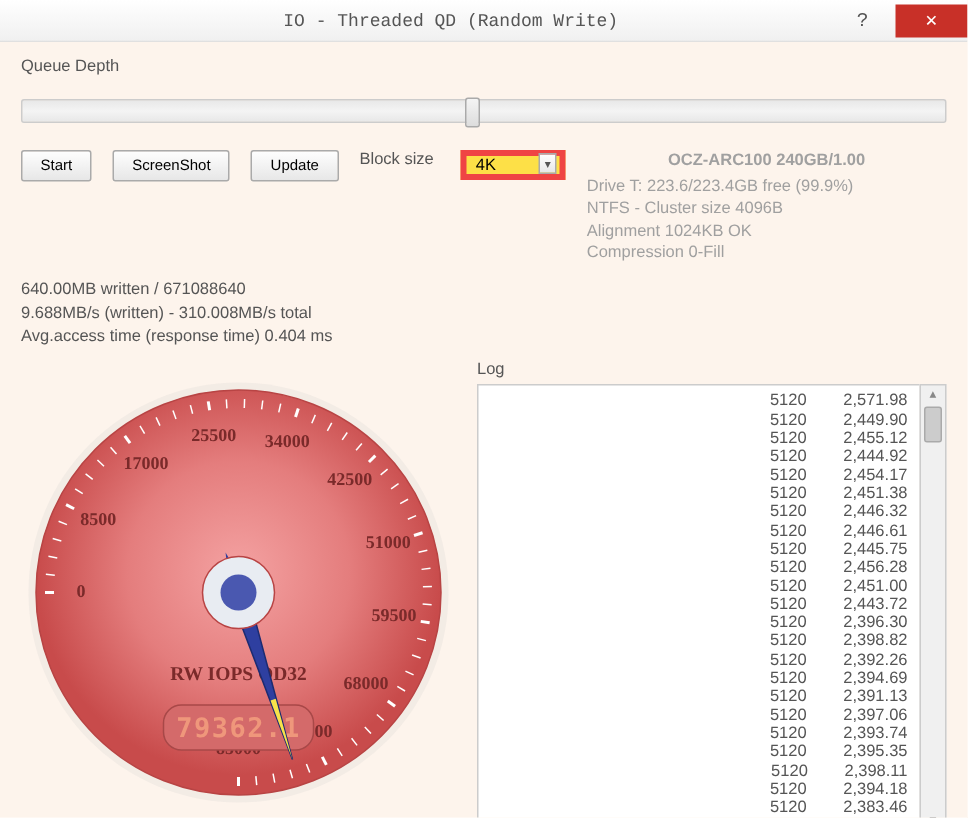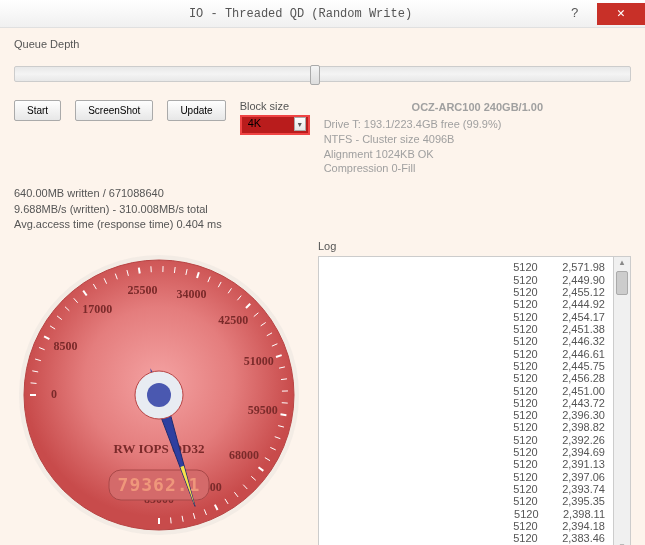--- a/index.html
+++ b/index.html
@@ -7,23 +7,23 @@
   .titlebar { display: flex; align-items: center; height: 28px; background: linear-gradient(#fff, #f0f0f0); border-bottom: 1px solid #e0e0e0; position: relative; font-family: Liberation Mono, monospace; }
   .titlebar .title { flex: 1; text-align: center; color: #555; font-size: 12px; }
   .titlebar .help { width: 44px; text-align: center; color: #555; font-size: 13px; cursor: pointer; }
   .titlebar .close { width: 48px; height: 22px; background: #c83028; color: #fff; text-align: center; line-height: 22px; font-size: 13px; font-weight: bold; margin-right: 0; cursor: pointer; }
   .content { padding: 10px 14px 14px; background: #fdf4ec; height: 517px; position: relative; }
   .group-label { color: #555; font-size: 11px; margin-bottom: 16px; }
   .slider-track { height: 16px; border: 1px solid #ccc; border-radius: 2px; background: linear-gradient(#e8e8e8,#f4f4f4,#e8e8e8); position: relative; margin-bottom: 18px; }
   .slider-thumb { position: absolute; top: -2px; left: 48%; width: 10px; height: 20px; background: linear-gradient(#f4f4f4,#ddd); border: 1px solid #aaa; border-radius: 2px; cursor: pointer; }
   .controls-row { display: flex; align-items: flex-start; gap: 14px; margin-top: 18px; }
   .btn { padding: 4px 12px; background: linear-gradient(#fefefe,#e7e7e7); border: 1px solid #aaa; border-radius: 2px; font-size: 10px; cursor: pointer; }
-  .block { display: flex; flex-direction: column; }
+  .block { display: flex; flex-direction: row; gap: 18px; }
   .block label { color: #555; font-size: 11px; margin-bottom: 3px; }
-  .select { display: flex; align-items: flex-start; border: 2px solid #ef4444; background: #b91c1c; height: 20px; width: 70px; padding: 0 2px 0 6px; font-size: 11px; cursor: pointer; }
+  .select { display: flex; align-items: flex-end; border: 4px solid #ef4444; background: #fde047; height: 20px; width: 70px; padding: 0 2px 0 6px; font-size: 11px; cursor: pointer; }
   .select .chev { margin-left: auto; border: 1px solid #aaa; padding: 0 3px; height: 14px; display: flex; align-items: center; justify-content: center; font-size: 8px; color: #555; background: linear-gradient(#fefefe,#e7e7e7); }
   .device-info { color: #a0a0a0; font-size: 11px; line-height: 1.35; flex: 1; }
   .device-info .model { font-weight: bold; margin-bottom: 2px; text-align: center; }
   .stats { color: #555; font-size: 11px; line-height: 1.4; margin-top: 10px; width: 280px; }
   .lower { display: flex; gap: 14px; margin-top: 8px; align-items: flex-start; }
   .gauge-wrap { width: 290px; height: 310px; position: relative; }
   .log-wrap { flex: 1; }
   .log-label { color: #555; font-size: 11px; margin-bottom: 4px; }
   .log-frame { display: flex; }
   .log-box { border: 1px solid #ccc; background: #fff; height: 296px; padding: 4px 8px; font-family: "Segoe UI", Tahoma, sans-serif; font-size: 11px; line-height: 1.12; color: #555; white-space: pre; overflow: hidden; flex: 1; border-right: none; text-align: right; }
@@ -57,21 +57,21 @@
     <button class="btn">Update</button>
     <div class="block">
       <label>Block size</label>
       <div class="select">
         <span>4K</span>
         <span class="chev">▾</span>
       </div>
     </div>
     <div class="device-info">
       <div class="model">OCZ-ARC100 240GB/1.00</div>
-      <div>Drive T: 193.1/223.4GB free (99.9%)</div>
+      <div>Drive T: 223.6/223.4GB free (99.9%)</div>
       <div>NTFS - Cluster size 4096B</div>
       <div>Alignment 1024KB OK</div>
       <div>Compression 0-Fill</div>
     </div>
   </div>
 
   <div class="stats">
     <div>640.00MB written / 671088640</div>
     <div>9.688MB/s (written) - 310.008MB/s total</div>
     <div>Avg.access time (response time) 0.404 ms</div>

